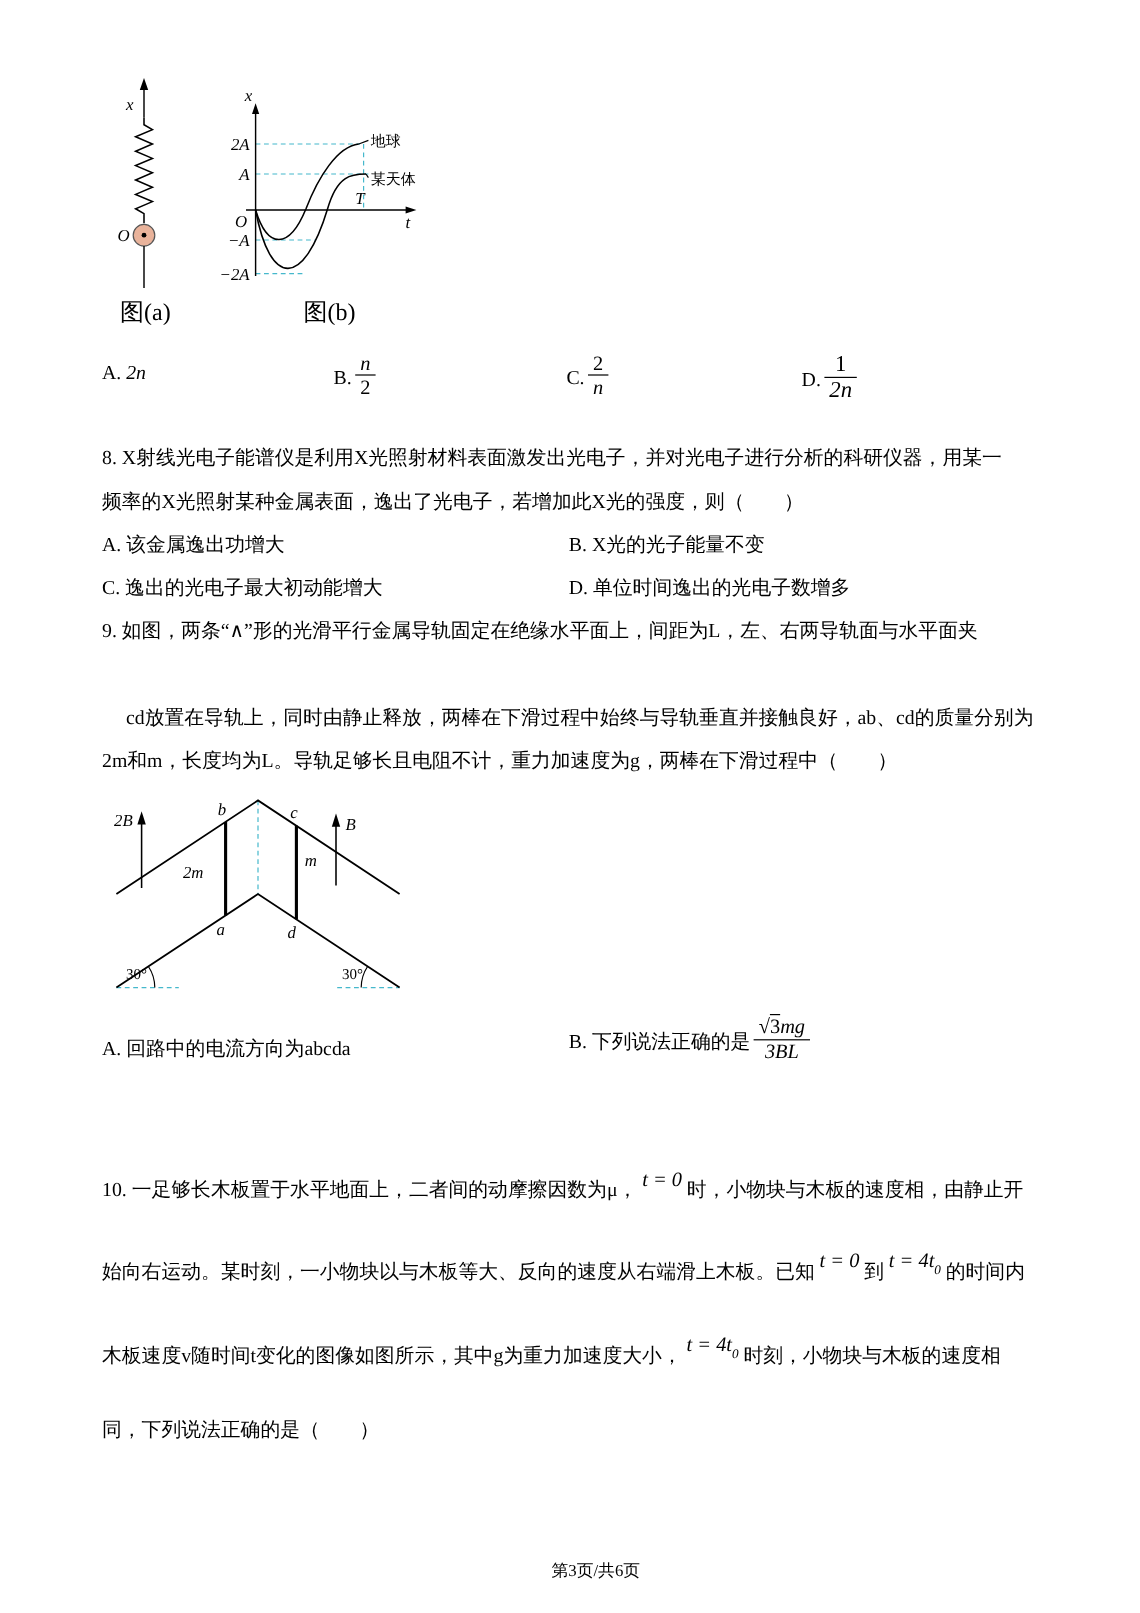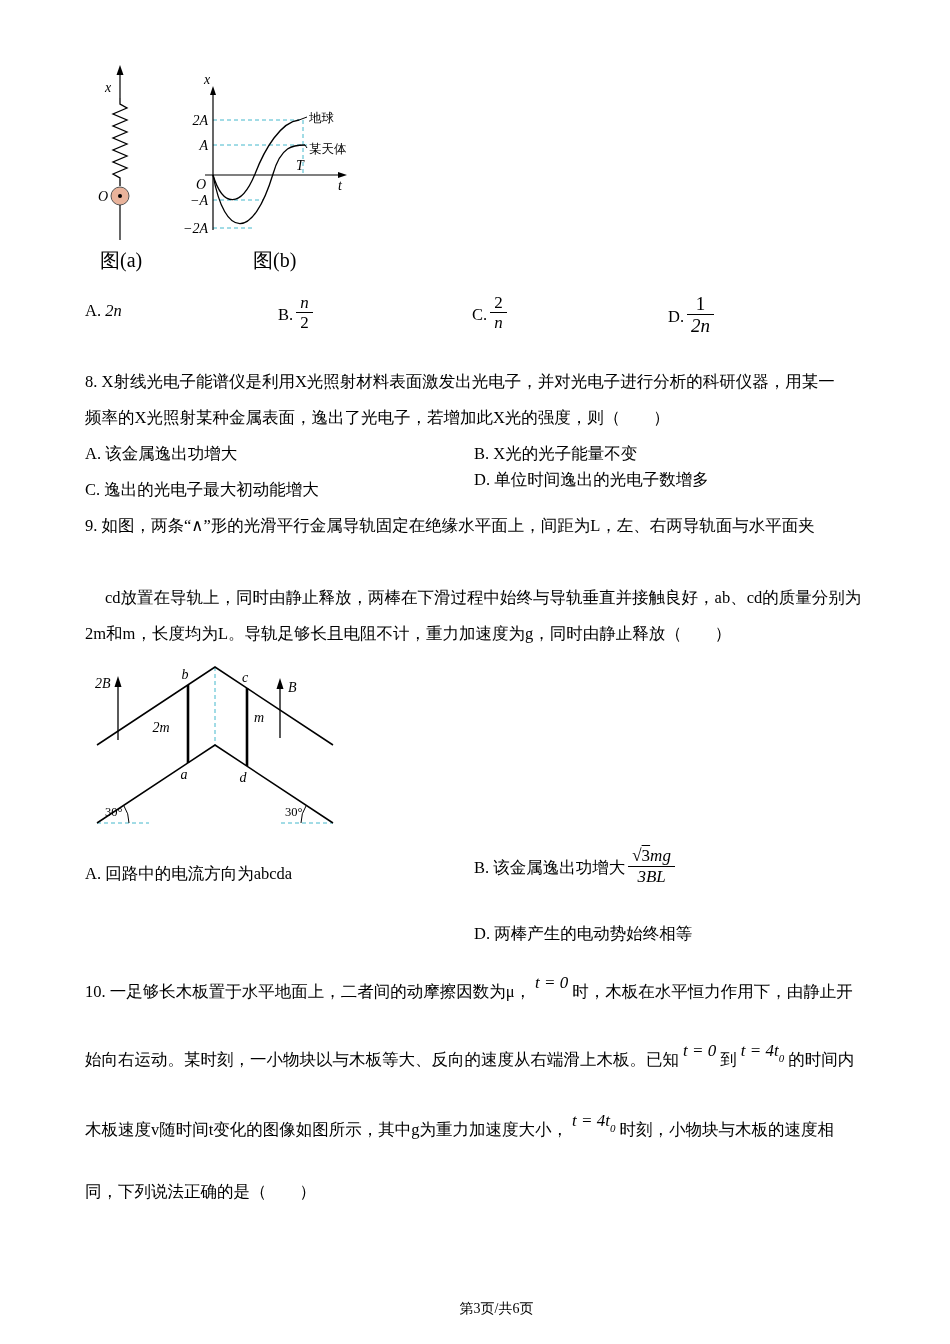--- a/index.html
+++ b/index.html
@@ -112,25 +112,25 @@
             <span class="fden"><i>2n</i></span>
           </span>
       </span>
     </div>
 
     <div class="tline" style="top:370px;">8. X射线光电子能谱仪是利用X光照射材料表面激发出光电子，并对光电子进行分析的科研仪器，用某一</div>
     <div class="tline" style="top:406px;text-align:center;">频率的X光照射某种金属表面，逸出了光电子，若增加此X光的强度，则（　　）</div>
     <div class="tline" style="top:442px; left:0;">A. 该金属逸出功增大</div>
     <div class="tline" style="top:442px; left:389px;">B. X光的光子能量不变</div>
     <div class="tline" style="top:478px; left:0;">C. 逸出的光电子最大初动能增大</div>
-    <div class="tline" style="top:468px; left:389px;">D. 单位时间逸出的光电子数增多</div>
+    <div class="tline" style="top:478px; left:389px;">D. 单位时间逸出的光电子数增多</div>
 
     <div class="tline" style="top:514px;">9. 如图，两条“∧”形的光滑平行金属导轨固定在绝缘水平面上，间距为L，左、右两导轨面与水平面夹</div>
     <div class="tline" style="top:586px;margin-left:20px;">cd放置在导轨上，同时由静止释放，两棒在下滑过程中始终与导轨垂直并接触良好，ab、cd的质量分别为</div>
-    <div class="tline" style="top:622px;">2m和m，长度均为L。导轨足够长且电阻不计，重力加速度为g，同时由静止释放（　　）</div>
+    <div class="tline" style="top:622px;">2m和m，长度均为L。导轨足够长且电阻不计，重力加速度为g，两棒在下滑过程中（　　）</div>
 
     <svg style="left:0px; top:652px;" width="260" height="185" viewBox="0 0 260 185">
 
       <line class="dsh" x1="130" y1="15" x2="130" y2="93"></line>
       <line class="dsh" x1="12" y1="171" x2="64" y2="171"></line>
       <line class="dsh" x1="196" y1="171" x2="248" y2="171"></line>
 
       <polyline class="blk" stroke-width="1.5" points="12,93 130,15 248,93"></polyline>
       <polyline class="blk" stroke-width="1.5" points="12,171 130,93 248,171"></polyline>
 
@@ -153,30 +153,29 @@
       <text class="it" x="203" y="40">B</text>
 
       <path class="blk" stroke-width="1" d="M44,171 A32,32 0 0 0 38.7,153.4"></path>
       <path class="blk" stroke-width="1" d="M216,171 A32,32 0 0 1 221.3,153.4"></path>
       <text class="sm" x="20" y="164">30°</text>
       <text class="sm" x="200" y="164">30°</text>
     </svg>
 
     <div class="tline" style="top:862px; left:0;">A. 回路中的电流方向为abcda</div>
     <div class="abs optflex" style="top:840px; left:389px; height:56px;">
-      <span>B. 该金属逸出功增大</span>
+      <span>B. 下列说法正确的是</span>
       <span class="frac">
         <span class="fnum"><span class="sqrtsym">√</span><span class="ovl">3</span><i>mg</i></span>
         <span class="fden"><i>3BL</i></span>
       </span>
     </div>
-    <div class="tline" style="top:922px; left:389px;">D. 两棒产生的电动势始终相等</div>
 
     <div class="tline" style="top:980px;">
-      <span>10. 一足够长木板置于水平地面上，二者间的动摩擦因数为μ，</span><span class="imath">t = 0</span><span>时，木板在水平恒力作用下，由静止开</span>
+      <span>10. 一足够长木板置于水平地面上，二者间的动摩擦因数为μ，</span><span class="imath">t = 0</span><span>时，小物块与木板的速度相，由静止开</span>
     </div>
     <div class="tline" style="top:1048px;">
       <span>始向右运动。某时刻，一小物块以与木板等大、反向的速度从右端滑上木板。已知</span><span class="imath">t = 0</span><span>到</span><span class="imath"><span>t = 4t</span><sub>0</sub></span><span>的时间内</span>
     </div>
     <div class="tline" style="top:1118px;">
       <span>木板速度v随时间t变化的图像如图所示，其中g为重力加速度大小，</span><span class="imath"><span>t = 4t</span><sub>0</sub></span><span>时刻，小物块与木板的速度相</span>
     </div>
     <div class="tline" style="top:1180px;">同，下列说法正确的是（　　）</div>
 
   </div>

